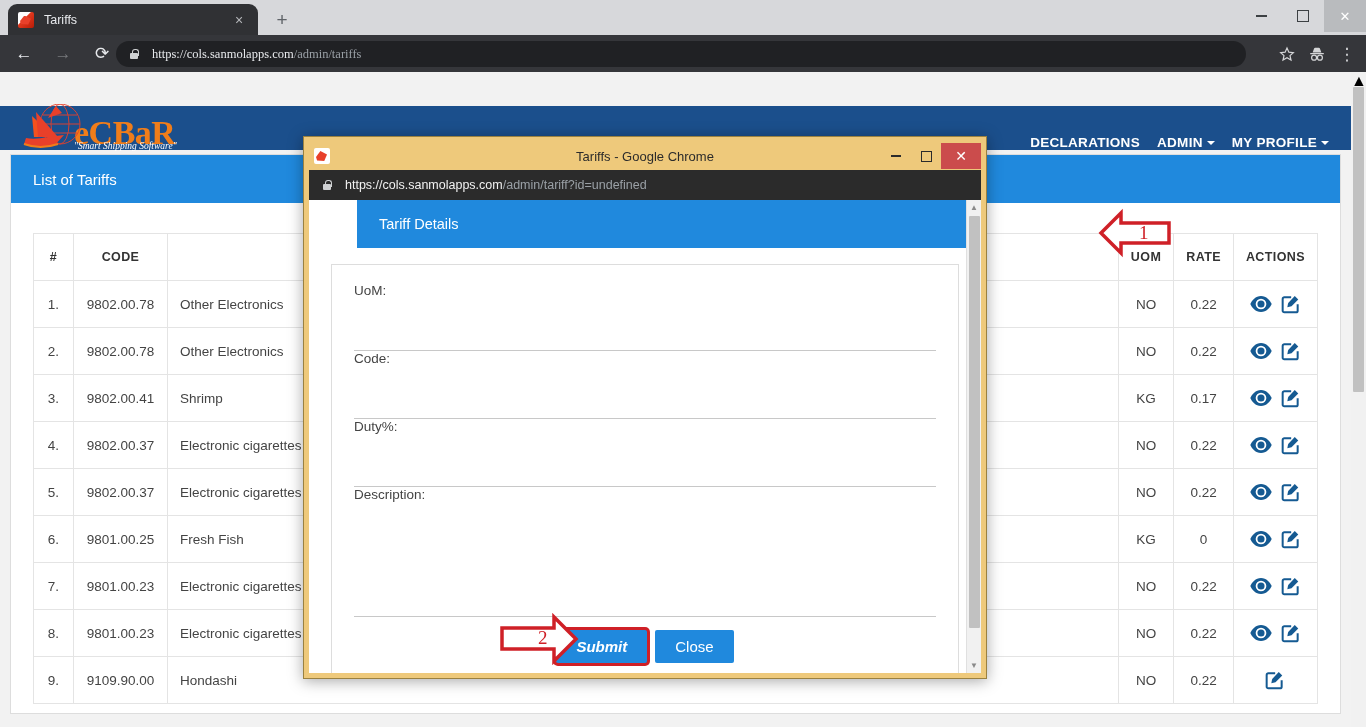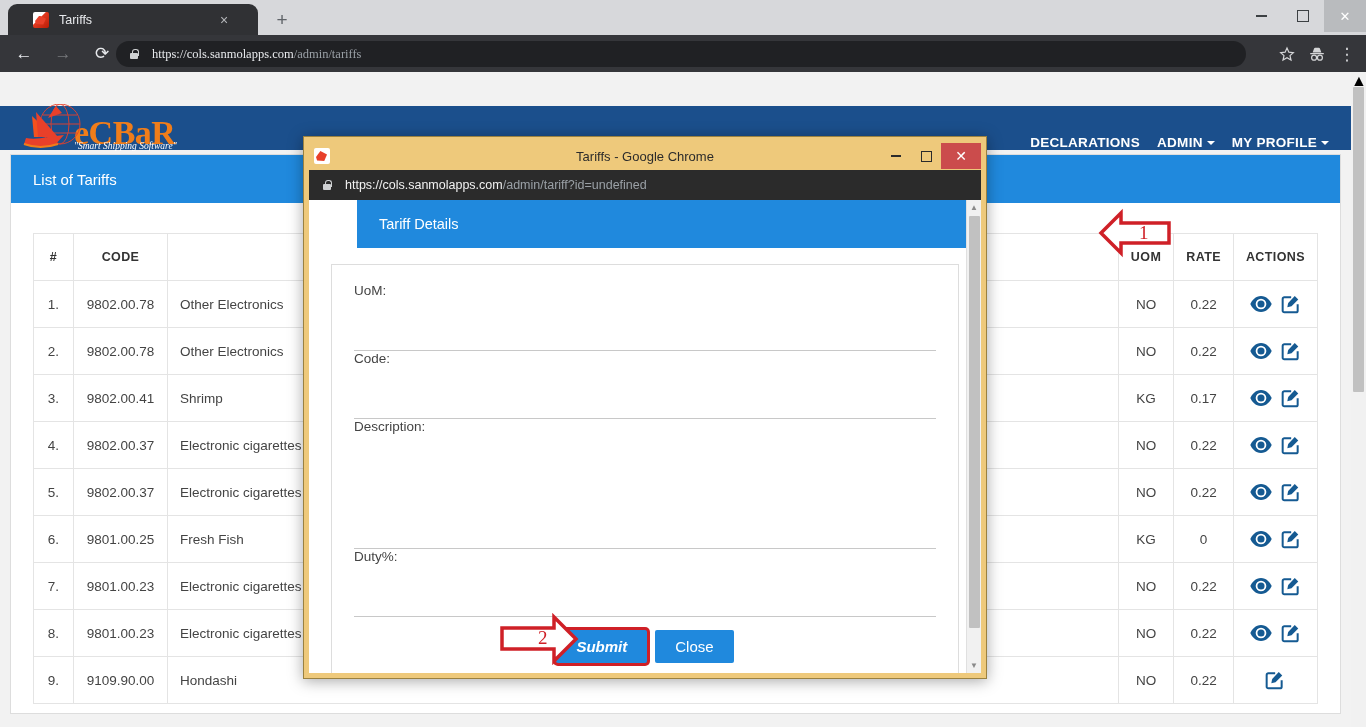--- a/index.html
+++ b/index.html
@@ -12,21 +12,21 @@
   #app { position: relative; width: 1366px; height: 727px; }
 
   
   .chrome-tabstrip {
     position: absolute; top: 0; left: 0; width: 1366px; height: 35px;
     background: #d7d8db;
   }
   .tab {
     position: absolute; top: 4px; left: 8px; width: 250px; height: 31px;
     background: #303134; border-radius: 9px 9px 0 0;
-    display: flex; align-items: center; padding: 0 25px;
+    display: flex; align-items: center; padding: 0 10px;
   }
   .tab-favicon {
     width: 16px; height: 16px; margin-right: 10px; flex: none;
     background: linear-gradient(135deg,#fff 0%,#fff 40%,#e23a20 41%,#b81c06 100%);
     border-radius: 2px; position: relative; overflow: hidden;
   }
   .tab-favicon::after {
     content:""; position:absolute; left:2px; top:4px; width:11px; height:9px;
     background:#e8402a; clip-path: polygon(0 60%,40% 0,100% 35%,75% 100%,10% 95%);
   }
@@ -526,27 +526,27 @@
       <div class="modal-body">
         <div class="form-box">
           <div class="fld h1">
             <div class="fld-label">UoM:</div>
             <input class="fld-input" type="text" style="">
           </div>
           <div class="fld h1">
             <div class="fld-label">Code:</div>
             <input class="fld-input" type="text" style="">
           </div>
+          <div class="fld h1">
+            <div class="fld-label">Duty%:</div>
+            <input class="fld-input" type="text" style="">
+          </div>
           <div class="fld desc">
             <div class="fld-label">Description:</div>
             <textarea class="fld-input" style=""></textarea>
-          </div>
-          <div class="fld h1">
-            <div class="fld-label">Duty%:</div>
-            <input class="fld-input" type="text" style="">
           </div>
           <div class="form-actions">
             <button class="btn btn-submit">Submit</button>
             <button class="btn">Close</button>
           </div>
         </div>
       </div>
 
       <div class="sbar">
         <div class="arw">▲</div>

